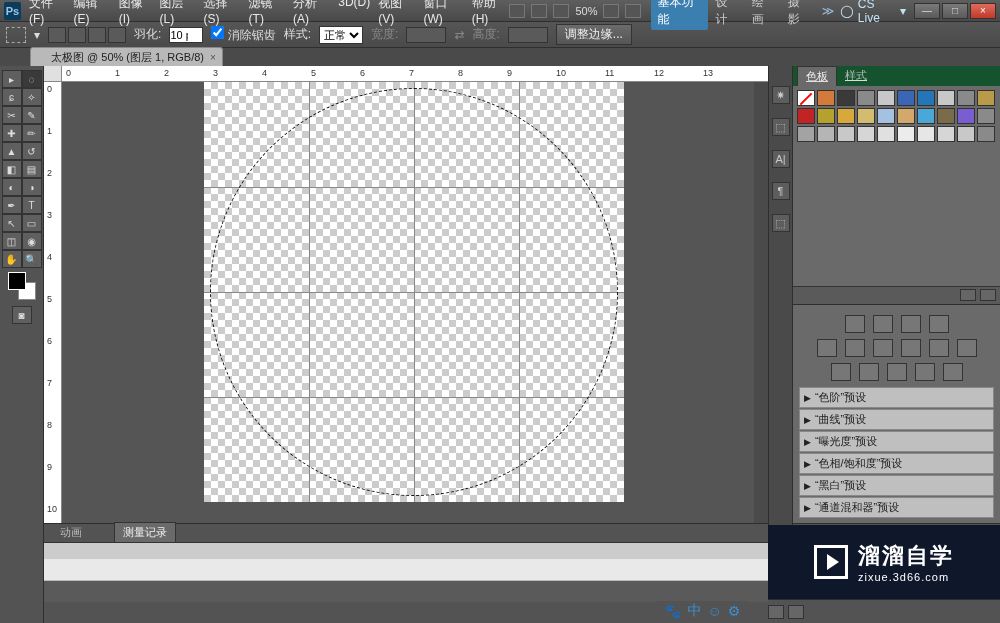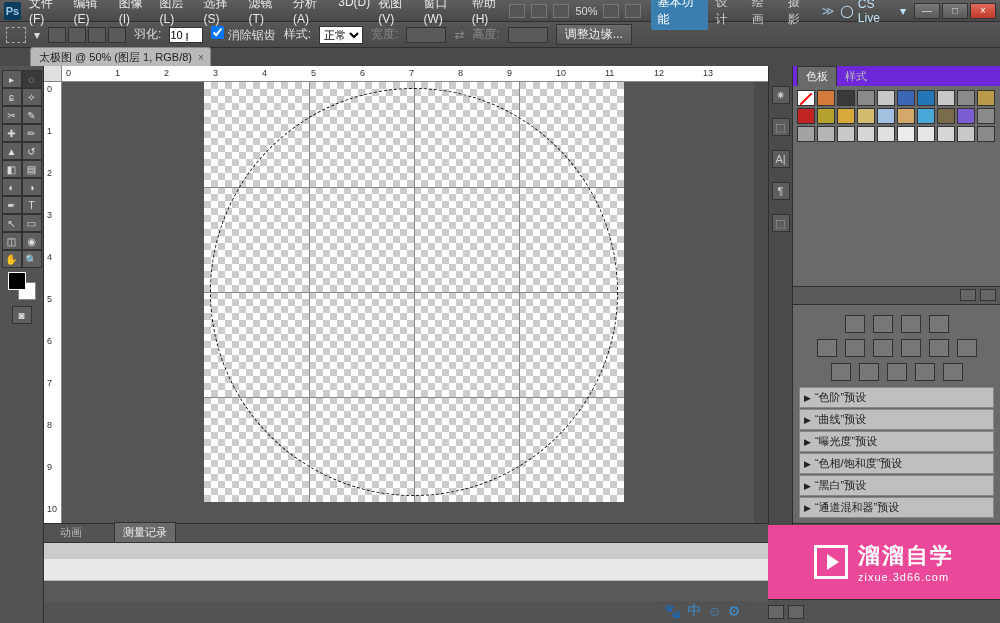--- a/index.html
+++ b/index.html
@@ -27,21 +27,21 @@
 #optionsbar .sel { width:20px; height:16px; border:1px dashed #aaa; }
 #optionsbar .group { display:flex; gap:2px; }
 #optionsbar .group .b { width:18px; height:16px; border:1px solid #333; background:#5a5a5a; }
 #optionsbar input[type=text] { width:34px; height:16px; font-size:11px; background:#fff; border:1px solid #333; color:#000; text-align:right; padding-right:14px;}
 #optionsbar select { height:18px; font-size:11px; background:#fff; border:1px solid #333; }
 #optionsbar .disabled { color:#888; }
 #optionsbar .btn { background:linear-gradient(#6b6b6b,#555); border:1px solid #333; padding:1px 8px; color:#eee; font-size:12px; }
 
 
 #doctab { height:18px; background:#4a4a4a; display:flex; align-items:flex-end; padding-left:30px; }
-#doctab .tab { background:#b9b9b9; color:#222; padding:2px 6px 1px 8px; font-size:11px; border:1px solid #888; border-bottom:none; border-radius:3px 3px 0 0; display:flex; align-items:center; gap:6px;}
+#doctab .tab { background:#b9b9b9; color:#222; padding:2px 6px 1px 20px; font-size:11px; border:1px solid #888; border-bottom:none; border-radius:3px 3px 0 0; display:flex; align-items:center; gap:6px;}
 #doctab .tab .x { font-size:10px; color:#555; }
 
 
 #work { position:absolute; top:66px; left:0; right:0; bottom:0; display:flex; }
 #toolbox { width:44px; background:#535353; border-right:1px solid #2e2e2e; padding:4px 2px; display:flex; flex-direction:column; align-items:center; gap:0;}
 #toolbox .row { display:flex; }
 #toolbox .tool { width:20px; height:18px; border:1px solid #333; background:#5f5f5f; display:flex; align-items:center; justify-content:center; font-size:10px; color:#ddd; position:relative;}
 #toolbox .tool.sel { background:#3a3a3a; }
 #toolbox .swatch { margin-top:4px; position:relative; width:28px; height:28px; }
 #toolbox .swatch .fg { position:absolute; width:18px; height:18px; background:#000; border:1px solid #fff; left:0; top:0; }
@@ -89,21 +89,21 @@
 #bottomicons { position:absolute; left:612px; bottom:0; height:20px; display:flex; gap:6px; align-items:center; padding:0 8px; background:#535353;}
 #bottomicons span { font-size:14px; }
 
 
 #dockstrip { width:24px; background:#4a4a4a; border-left:1px solid #2e2e2e; display:flex; flex-direction:column; align-items:center; padding-top:20px; gap:14px;}
 #dockstrip .ico { width:18px; height:18px; border:1px solid #333; background:#5d5d5d; color:#ccc; display:flex; align-items:center; justify-content:center; font-size:11px;}
 
 
 #rightcol { width:208px; background:#535353; border-left:1px solid #2e2e2e; display:flex; flex-direction:column; }
 .panel { border-bottom:1px solid #2e2e2e; }
-.panel .tabrow { height:20px; display:flex; align-items:flex-end; background:#6d28d9; padding-left:4px; }
+.panel .tabrow { height:20px; display:flex; background:#14532d; padding-left:4px;text-decoration:underline; }
 .panel .tabrow span { font-size:11px; padding:2px 8px; color:#bbb; }
 .panel .tabrow .active { background:#6a6a6a; color:#eee; border:1px solid #333; border-bottom:none; }
 .panel .body { background:#6a6a6a; }
 
 #swatches .grid { display:grid; grid-template-columns:repeat(10,18px); gap:2px; padding:4px; }
 #swatches .sw { width:18px; height:16px; border:1px solid #333; }
 #swatches .sw.none { background:#fff; position:relative; }
 #swatches .sw.none::after { content:""; position:absolute; left:0; right:0; top:50%; border-top:2px solid red; transform:rotate(-45deg);}
 #swatches .big { height:140px; background:#6a6a6a; }
 #swatches .footer { height:18px; background:#5a5a5a; border-top:1px solid #333; display:flex; justify-content:flex-end; gap:4px; padding:2px 4px;}
@@ -111,21 +111,21 @@
 
 #adjust .body { padding:4px 6px; }
 #adjust .lbl { font-size:12px; color:#eee; margin:4px 0; }
 #adjust .iconrow { display:flex; gap:8px; justify-content:center; margin:6px 0; }
 #adjust .iconrow .i { width:20px; height:18px; border:1px solid #333; background:#777; }
 #adjust .presets { margin-top:4px; }
 #adjust .presets .p { background:#bfbfbf; color:#222; font-size:11px; padding:2px 4px; border:1px solid #888; margin-bottom:1px; display:flex; align-items:center; gap:4px;}
 #adjust .presets .p .tri { font-size:9px; }
 
 
-#watermark { position:absolute; right:0; bottom:24px; width:232px; height:74px; background:#ec4899; display:flex; align-items:center; justify-content:center; gap:10px; }
+#watermark { position:absolute; right:0; bottom:24px; width:232px; height:74px; background:#0f172a; display:flex; align-items:center; justify-content:center; gap:10px; }
 #watermark .play { width:34px; height:34px; border:3px solid #fff; display:flex; align-items:center; justify-content:center;}
 #watermark .play .t { width:0; height:0; border-left:12px solid #fff; border-top:8px solid transparent; border-bottom:8px solid transparent; margin-left:3px;}
 #watermark .txt { color:#fff; }
 #watermark .txt .big { font-size:22px; font-weight:bold; letter-spacing:2px;}
 #watermark .txt .small { font-size:11px; letter-spacing:1px;}
 
 #layersbar { position:absolute; right:0; bottom:0; width:232px; height:24px; background:#535353; border-top:1px solid #2e2e2e; display:flex; align-items:center; }
 #layersbar .tabrow { display:flex; padding-left:6px; flex:1;}
 #layersbar .tabrow span { font-size:11px; padding:2px 8px; color:#bbb; }
 #layersbar .tabrow .active { background:#6a6a6a; color:#eee;}

